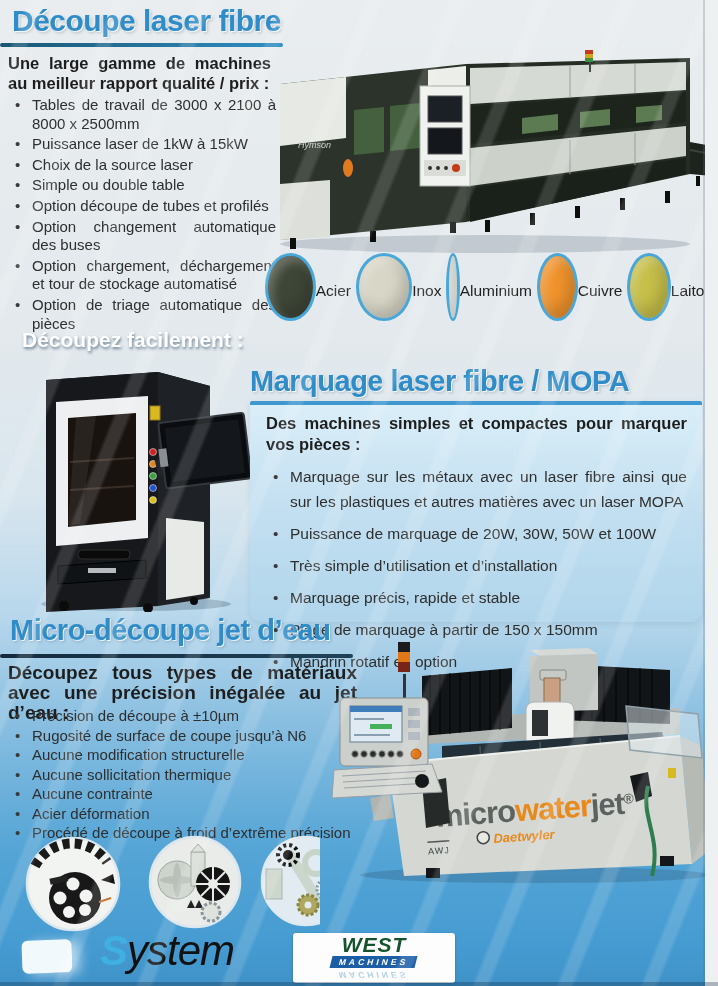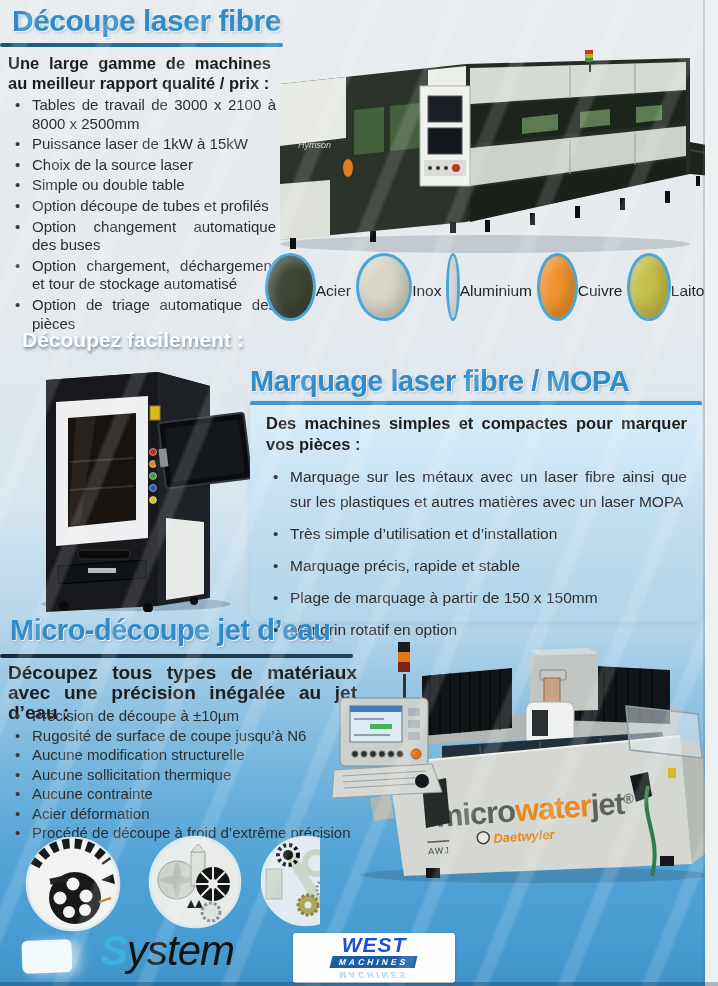--- a/index.html
+++ b/index.html
@@ -60,21 +60,21 @@
 
   
   .system-logo{left:22px;top:927px;width:210px;height:52px;}
   .system-blob{position:absolute;left:0;top:13px;width:50px;height:33px;background:rgba(252,254,255,.95);
     border-radius:6px;transform:rotate(-2deg);box-shadow:8px 2px 12px rgba(255,255,255,.55);}
   .system-text{position:absolute;left:54px;top:0;font-size:42px;font-style:italic;font-weight:500;
     letter-spacing:-1px;color:#111;margin-left:24px;}
   .system-text .s{color:#3fb0e2;font-weight:bold;}
   .west-logo{left:293px;top:933px;width:162px;height:50px;background:#fdfdfd;border-radius:3px;
     display:flex;flex-direction:column;align-items:center;box-shadow:0 1px 3px rgba(20,50,80,.3);}
-  .west-word{font-size:21px;font-weight:bold;font-style:italic;color:#1d4ed8;letter-spacing:1px;line-height:22px;margin-top:1px;}
+  .west-word{font-size:21px;font-weight:bold;font-style:italic;color:#14532d;letter-spacing:1px;line-height:22px;margin-top:1px;}
   .west-banner{background:#1c5ea6;color:#fff;font-size:8.5px;font-weight:bold;letter-spacing:3px;
     padding:1px 8px;transform:skewX(-14deg);line-height:10px;}
   .west-reflect{transform:skewX(14deg) scaleY(-1);background:none;color:#9cc1dd;opacity:.75;margin-top:1px;}
 </style>
 </head>
 <body>
 
 <div class="page">
 
   <h1 class="abs title s1-title">Découpe laser fibre</h1>
@@ -202,20 +202,21 @@
     <circle cx="38" cy="246" r="5" fill="#0b0b0b"></circle>
     <circle cx="122" cy="248" r="5" fill="#0b0b0b"></circle>
     <circle cx="168" cy="241" r="4" fill="#0b0b0b"></circle>
   </svg>
 
   <h2 class="abs title s2-title">Marquage laser fibre / MOPA</h2>
   <div class="abs panel">
     <p class="intro s2-intro">Des machines simples et compactes pour marquer vos pièces :</p>
     <ul class="s2-list">
       <li>Marquage sur les métaux avec un laser fibre ainsi que sur les plastiques et autres matières avec un laser MOPA</li>
+      <li>Puissance de marquage de 20W, 30W, 50W et 100W</li>
       <li>Très simple d’utilisation et d’installation</li>
       <li>Marquage précis, rapide et stable</li>
       <li>Plage de marquage à partir de 150 x 150mm</li>
       <li>Mandrin rotatif en option</li>
     </ul>
   </div>
 
   <h2 class="abs title s3-title">Micro-découpe jet d’eau</h2>
   <div class="abs rule s3-rule"></div>
   <p class="abs intro s3-intro">Découpez tous types de matériaux avec une précision inégalée au jet d’eau :</p>

